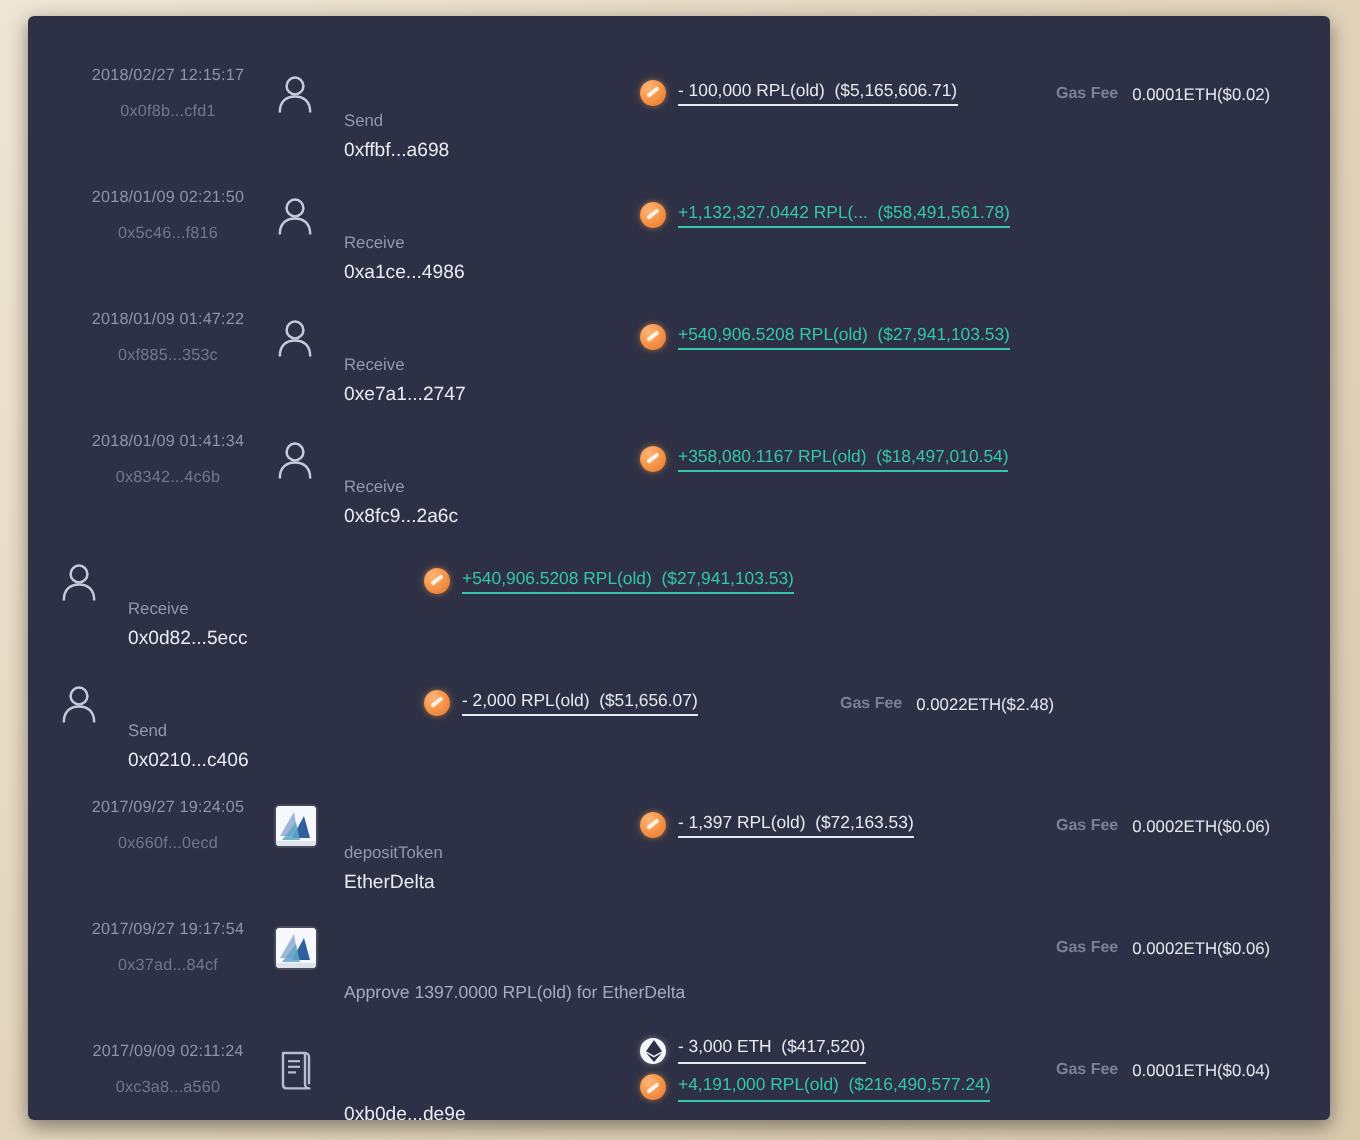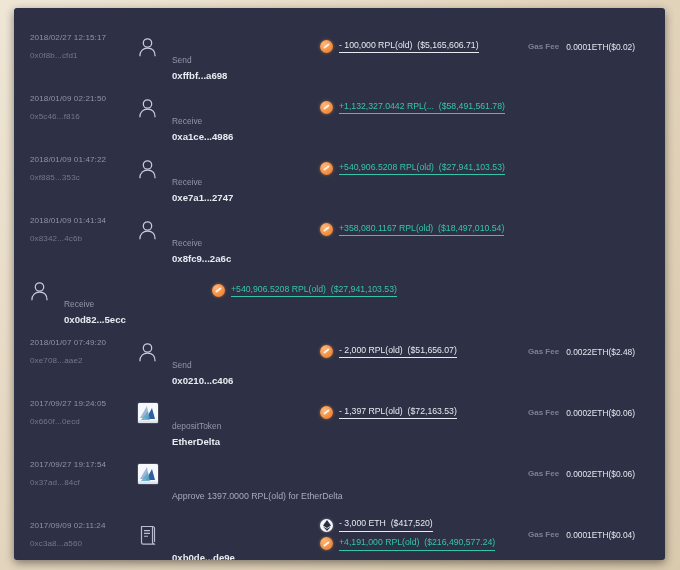--- a/index.html
+++ b/index.html
@@ -27,21 +27,21 @@
 
   .tx-row {
     position: relative;
     display: flex;
     align-items: center;
     height: 61px;
     padding: 0 0 0 16px;
   }
 
   
-  .col-meta { width: 108px; flex: 0 0 108px; }
+  .col-meta { width: 108px; flex: 0 0 108px; text-align: center; }
   .tx-date {
     font-size: 8.1px;
     color: #8f93a8;
     letter-spacing: .1px;
     white-space: nowrap;
     line-height: 1.45;
   }
   .tx-hash {
     font-size: 8.1px;
     color: #72768d;
@@ -71,21 +71,21 @@
   .col-action { width: 148px; flex: 0 0 148px; margin-top: 44px; }
   .tx-action {
     font-size: 8.4px;
     color: #9397ab;
     line-height: 1.5;
     white-space: nowrap;
   }
   .tx-addr {
     font-size: 9.6px;
     color: #e9ebf2;
-    font-weight: bold;
+    font-weight: normal;
     line-height: 1.5;
     margin-top: 3px;
     white-space: nowrap;
   }
   .tx-action-single {
     font-size: 8.8px;
     color: #a7abbd;
     white-space: nowrap;
   }
 
@@ -260,24 +260,20 @@
           </div>
           <div class="col-amounts">
             <div class="amt-line">
               <span class="coin rpl"></span>
               <span class="amt-text pos"><span>+540,906.5208 RPL(old)</span>&nbsp;&nbsp;<span class="amt-usd">($27,941,103.53)</span></span>
             </div>
           </div>
           <div class="col-gas"></div>
         </div>
         <div class="tx-row">
-          <div class="col-meta">
-            <div class="tx-date">2018/01/07 07:49:20</div>
-            <div class="tx-hash">0xe708...aae2</div>
-          </div>
           <div class="col-icon">
             <span class="avatar-icon">
               <svg width="19" height="20" viewBox="0 0 19 20">
                 <circle cx="9.5" cy="6" r="4.2" fill="none" stroke="#c6cada" stroke-width="1.25"></circle>
                 <path d="M1.9 19.2 C1.9 13.6 5.3 11.2 9.5 11.2 C13.7 11.2 17.1 13.6 17.1 19.2" fill="none" stroke="#c6cada" stroke-width="1.25"></path>
               </svg>
             </span>
           </div>
           <div class="col-action">
             <div class="tx-action">Send</div>

